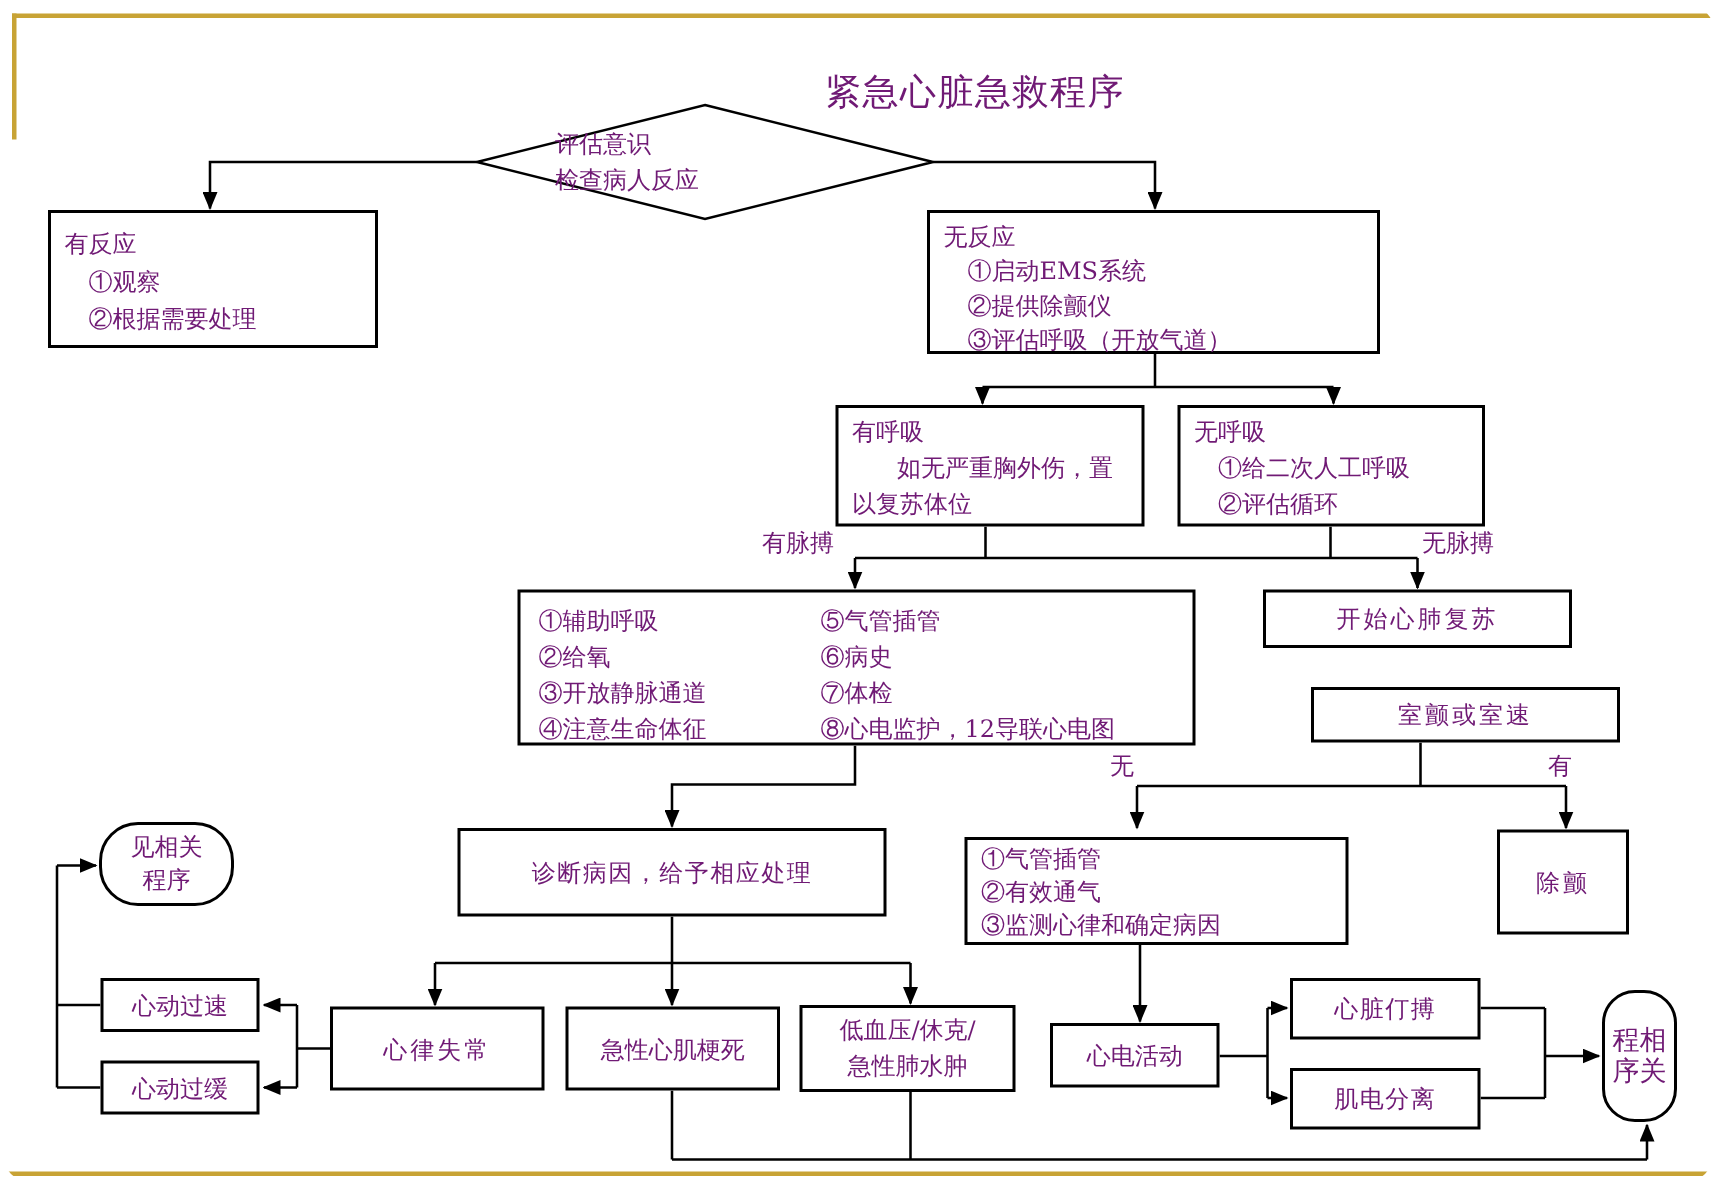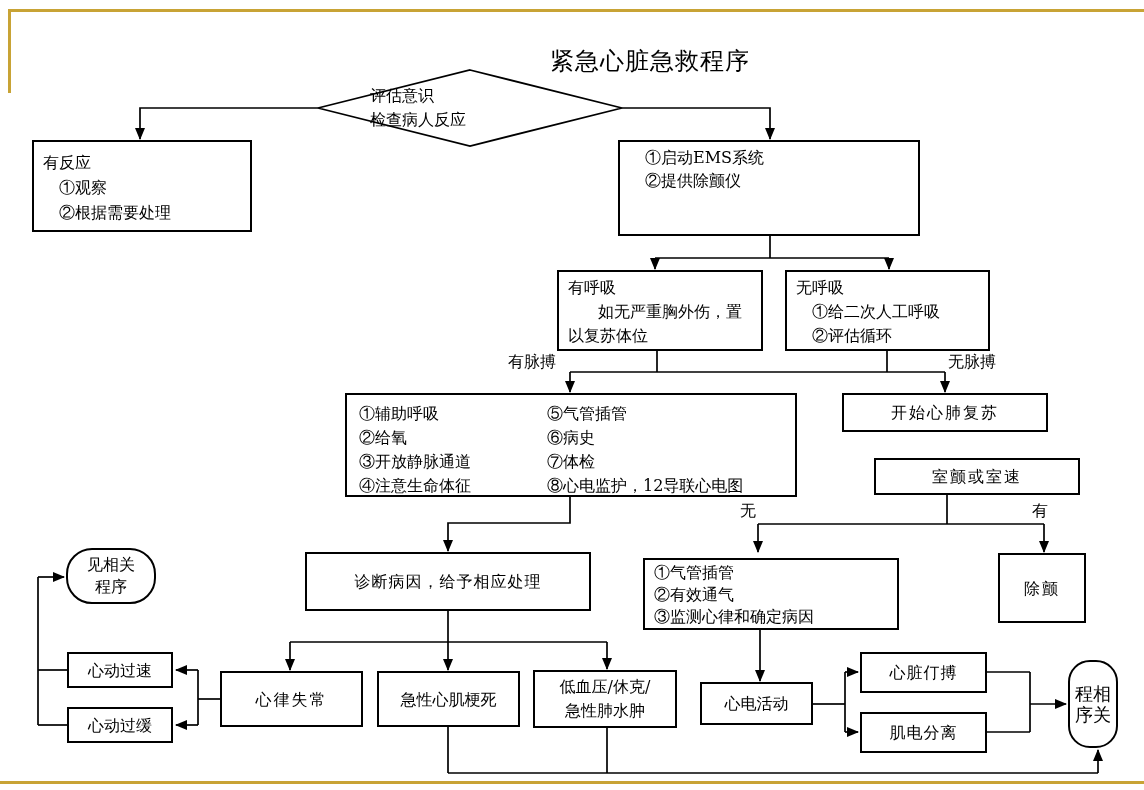--- a/index.html
+++ b/index.html
@@ -1,17 +1,17 @@
 <!DOCTYPE html>
 <html><head>
 <meta charset="utf-8">
 <style>
   html,body{margin:0;padding:0;background:#fff;}
   .canvas{position:relative;width:1144px;height:790px;background:#ffffff;
-          font-family:"DejaVu Serif","Liberation Serif",serif;color:#000000;overflow:hidden;}
+          font-family:"DejaVu Serif","Liberation Serif",serif;color:#701a75;overflow:hidden;border-radius:25px;}
   .accent{position:absolute;background:#C8A335;}
   .accent.top{left:8px;top:9px;width:1136px;height:3px;}
   .accent.left{left:8px;top:9px;width:3px;height:84px;}
   .accent.bottom{left:0;top:781px;width:1144px;height:3px;}
   .title{position:absolute;left:500px;top:45px;width:300px;text-align:center;
          font-size:24px;letter-spacing:1px;white-space:nowrap;}
   svg.connectors{position:absolute;left:0;top:0;}
   .box{position:absolute;border:2px solid #000;background:#fff;box-sizing:border-box;
        font-size:16px;line-height:23px;}
   .center{display:flex;align-items:center;justify-content:center;text-align:center;}
@@ -96,22 +96,24 @@
     <div class="line">检查病人反应</div>
   </div>
 
   <div class="box lines" style="left:32px;top:140px;width:220px;height:92px;padding-top:8px;line-height:25px;">
     <div class="line">有反应</div>
     <div class="line ind1">①观察</div>
     <div class="line ind1">②根据需要处理</div>
   </div>
 
   <div class="box lines" style="left:618px;top:140px;width:302px;height:96px;padding-top:4px;">
+    <div class="line">无反应</div>
     <div class="line ind1">①启动EMS系统</div>
     <div class="line ind1">②提供除颤仪</div>
+    <div class="line ind1">③评估呼吸（开放气道）</div>
   </div>
 
   <div class="box lines" style="left:557px;top:270px;width:206px;height:81px;padding-top:4px;line-height:24px;">
     <div class="line">有呼吸</div>
     <div class="line ind2">如无严重胸外伤，置</div>
     <div class="line">以复苏体位</div>
   </div>
 
   <div class="box lines" style="left:785px;top:270px;width:205px;height:81px;padding-top:4px;line-height:24px;">
     <div class="line">无呼吸</div>

